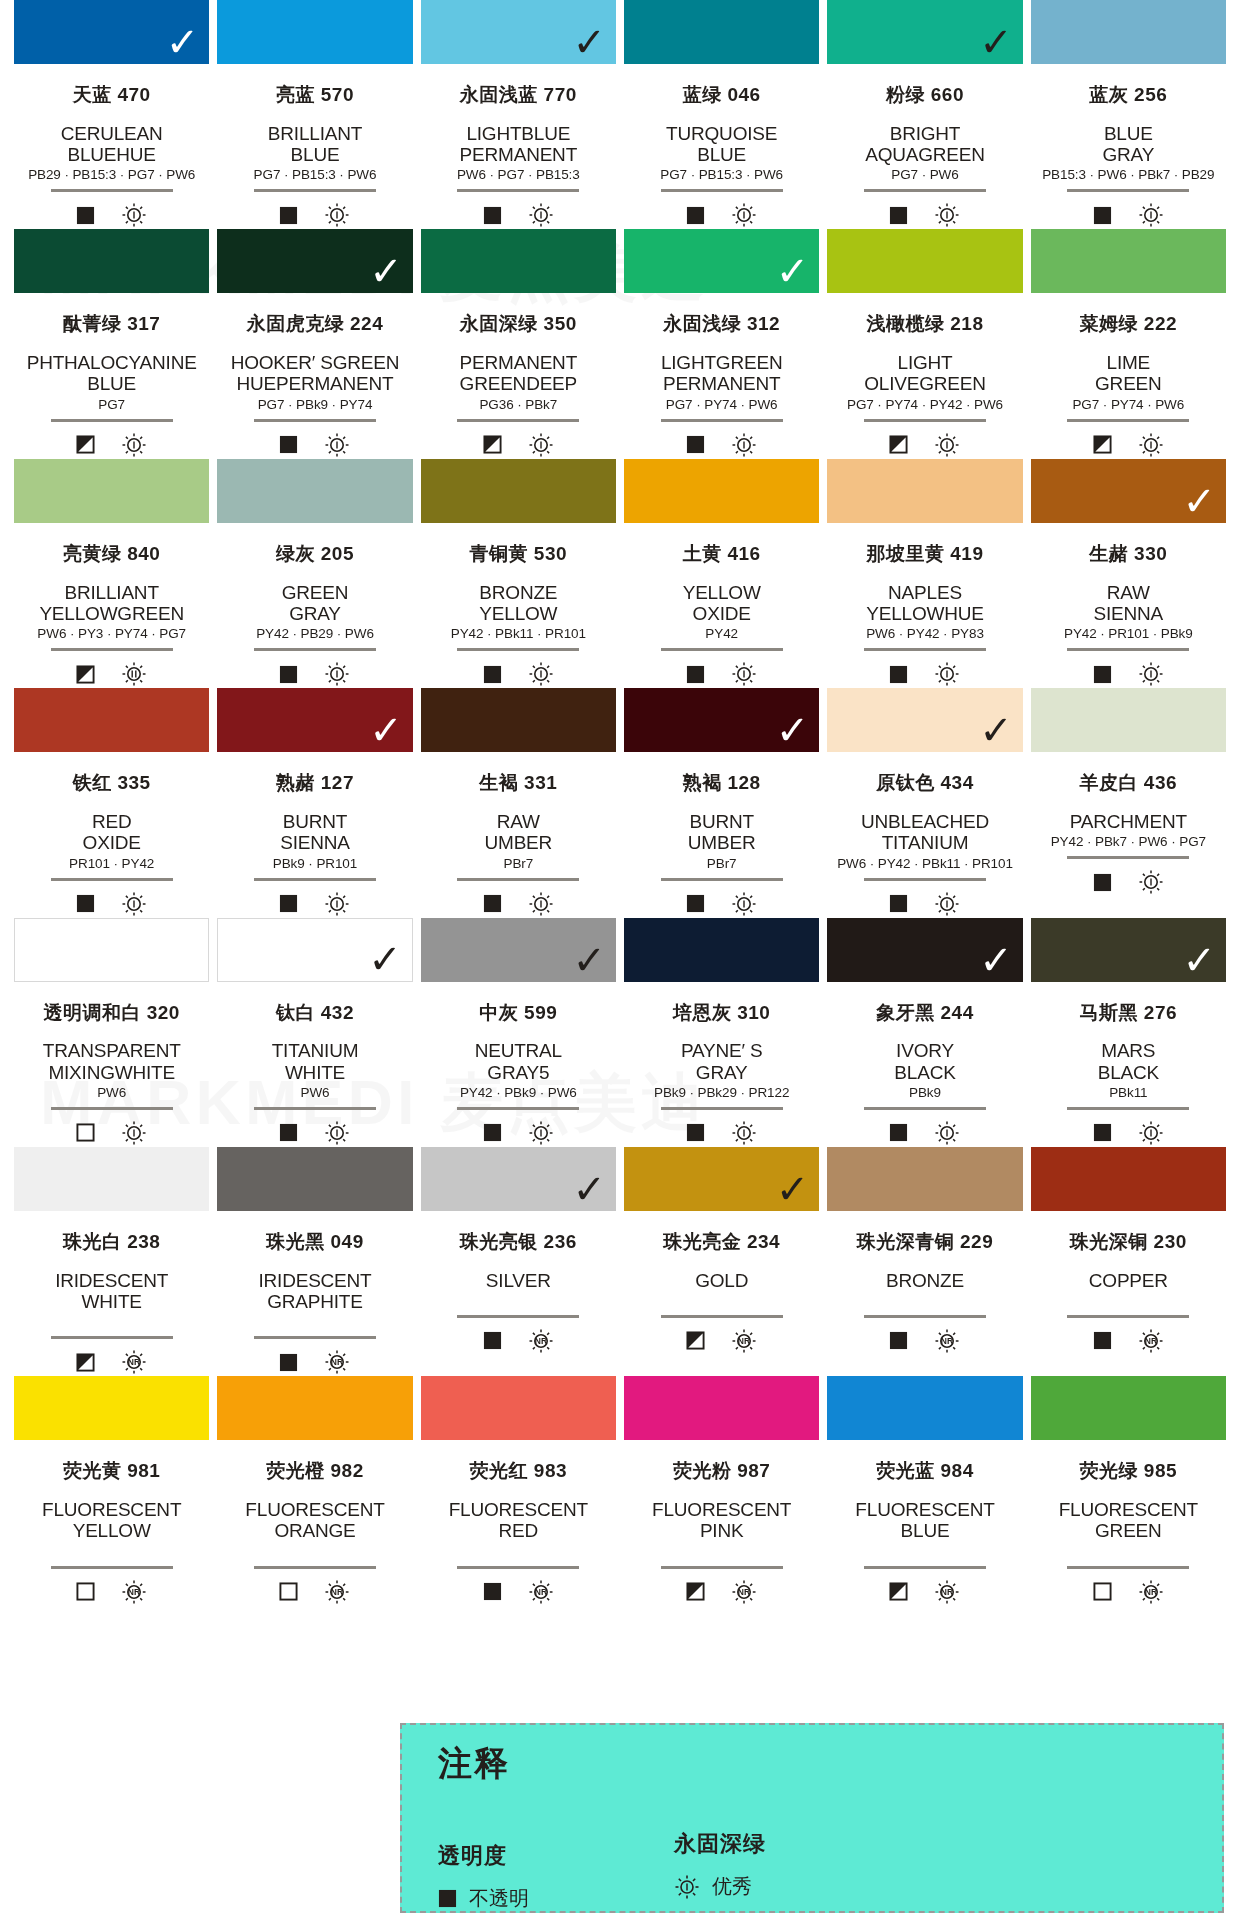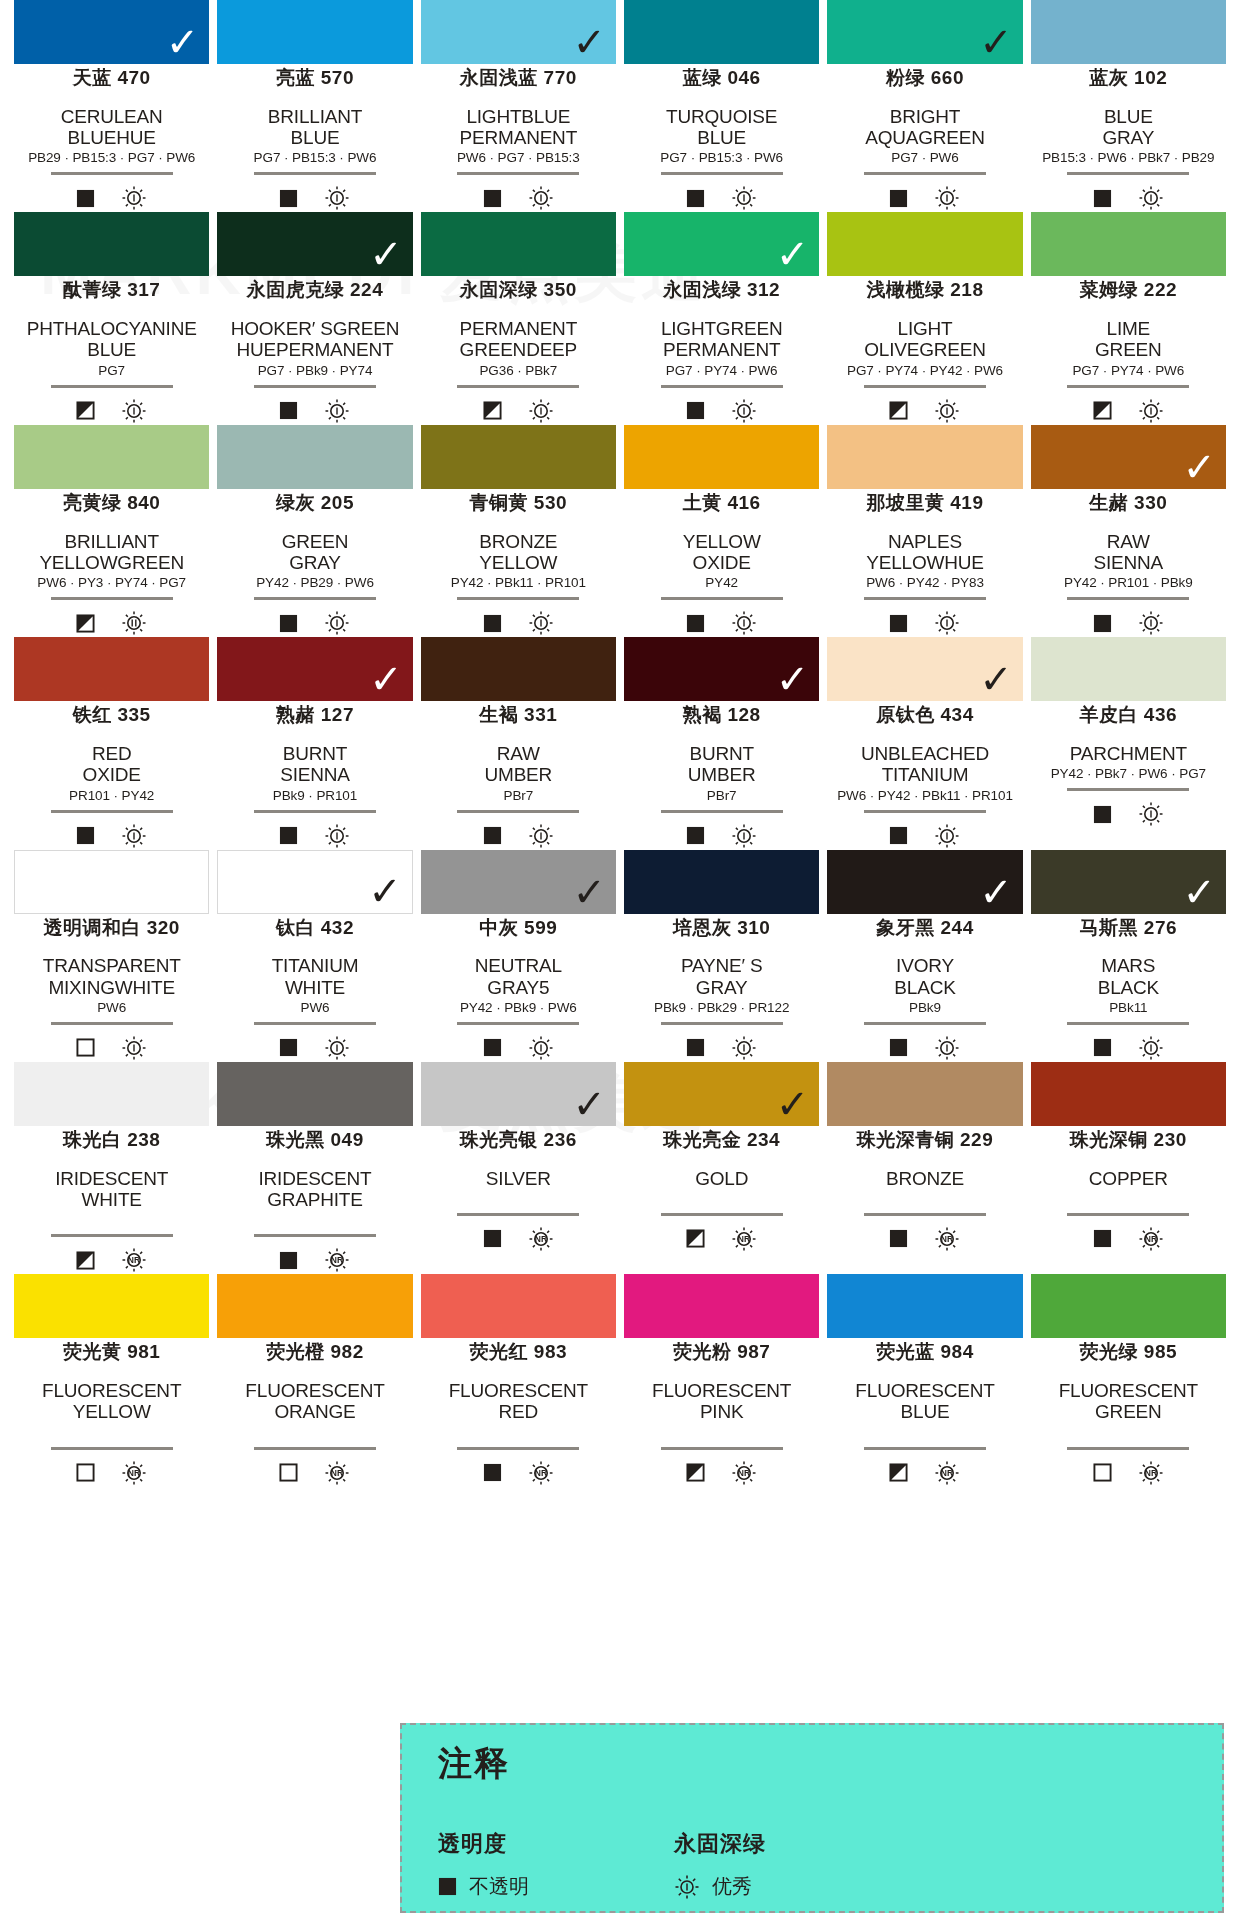--- a/index.html
+++ b/index.html
@@ -52,21 +52,21 @@
     position:absolute;
     right:10px;bottom:2px;
     font-size:40px;
     line-height:40px;
     color:#ffffff;
     font-family:"DejaVu Sans",sans-serif;
     font-weight:bold;
   }
   .check.dark{color:#231f1c;}
   .cn{
-    margin-top:3px;
+    margin-top:20px;
     font-size:19px;
     font-weight:bold;
     letter-spacing:0.5px;
     text-align:center;
     line-height:1.15;
     white-space:nowrap;
   }
   .en{
     margin-top:17px;
     font-size:19px;
@@ -106,21 +106,21 @@
     width:824px;height:190px;
     border:2px dashed #9a9a9a;
     box-sizing:border-box;
     z-index:2;
     background:#5eead4;
   }
   .lg-title{
     position:absolute;left:36px;top:16px;
     font-size:34px;font-weight:bold;letter-spacing:2px;
   }
-  .lg-colA{position:absolute;left:36px;top:104px;}
+  .lg-colA{position:absolute;left:36px;top:116px;}
   .lg-colB{position:absolute;left:272px;top:104px;}
   .lg-head{font-size:22px;font-weight:bold;letter-spacing:1px;}
   .lg-row{display:flex;align-items:center;gap:12px;margin-top:14px;font-size:20px;}
 </style>
 </head>
 <body>
 
 <div id="watermark">
   <div class="wm-text" style="left:40px;top:230px;">MARKMEDI 麦点美迪</div>
   <div class="wm-text" style="left:40px;top:1060px;">MARKMEDI 麦点美迪</div>
@@ -283,21 +283,21 @@
               <line x1="19.2" y1="19.2" x2="21.1" y2="21.1"></line>
               <line x1="21.1" y1="4.9" x2="19.2" y2="6.8"></line>
               <line x1="6.8" y1="19.2" x2="4.9" y2="21.1"></line>
             </g>
           </svg>
         </span>
       </div>
     </div>
     <div class="cell">
       <div class="swatch" style="background: rgb(116, 178, 205);"></div>
-      <div class="cn">蓝灰 102</div>
+      <div class="cn">蓝灰 256</div>
       <div class="en">BLUE
 GRAY</div>
       <div class="pig">PB15:3 · PW6 · PBk7 · PB29</div>
       <div class="rule"></div>
       <div class="icons">
         <span>
           <svg class="tp" viewBox="0 0 20 20">
             <rect x="1" y="1" width="18" height="18" fill="#231f1c"></rect>
           </svg>
         </span>

